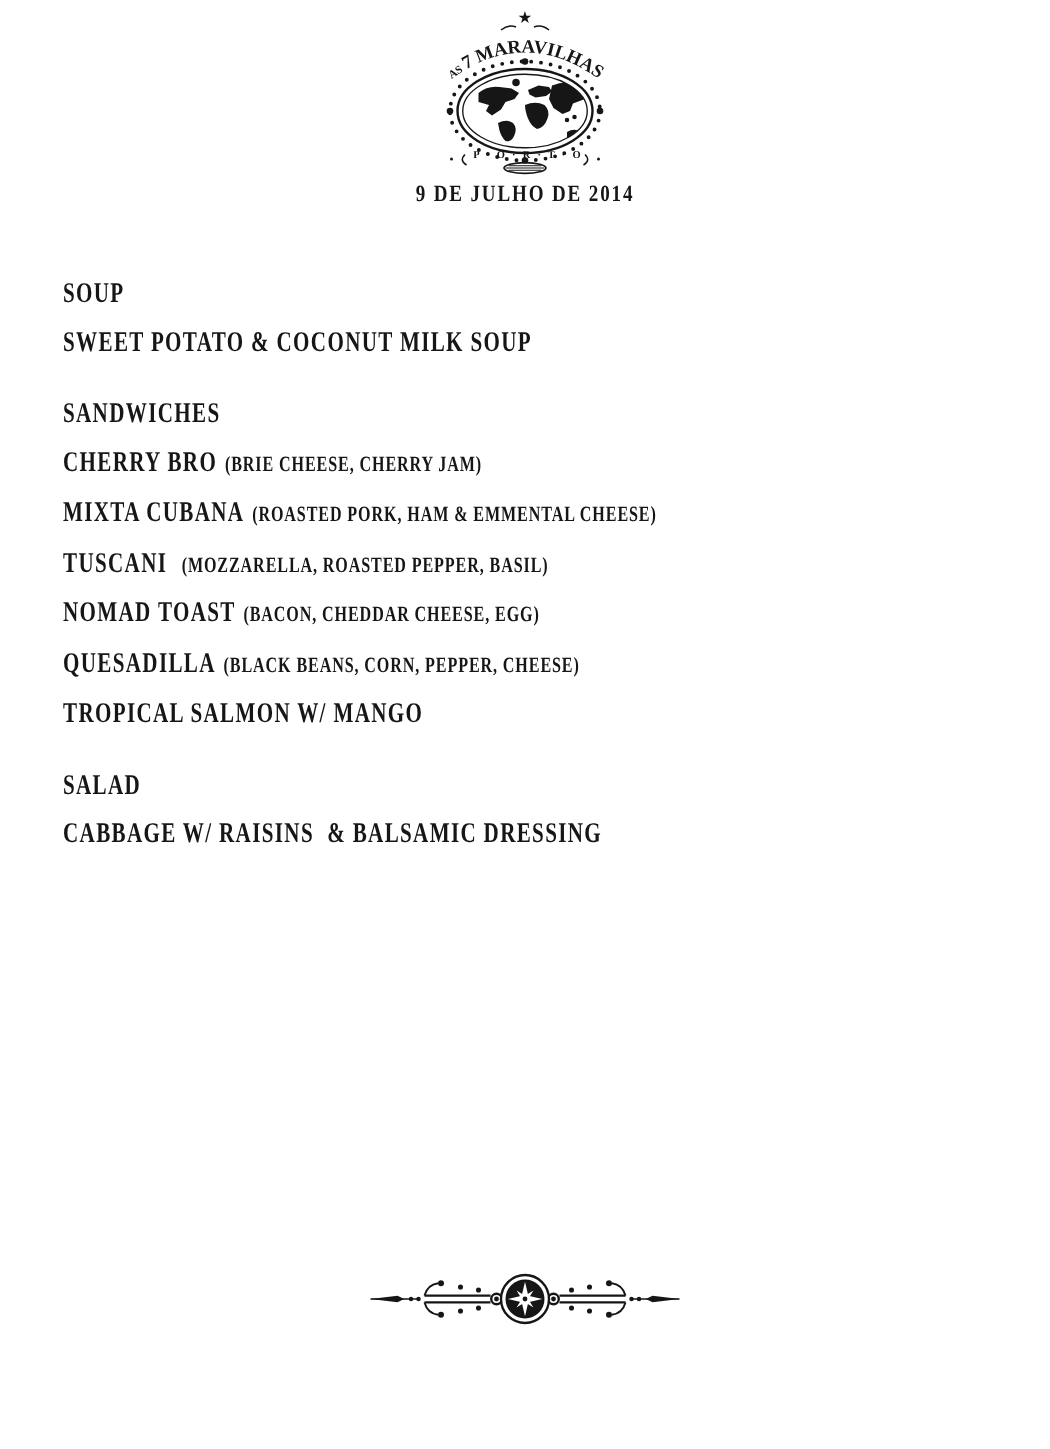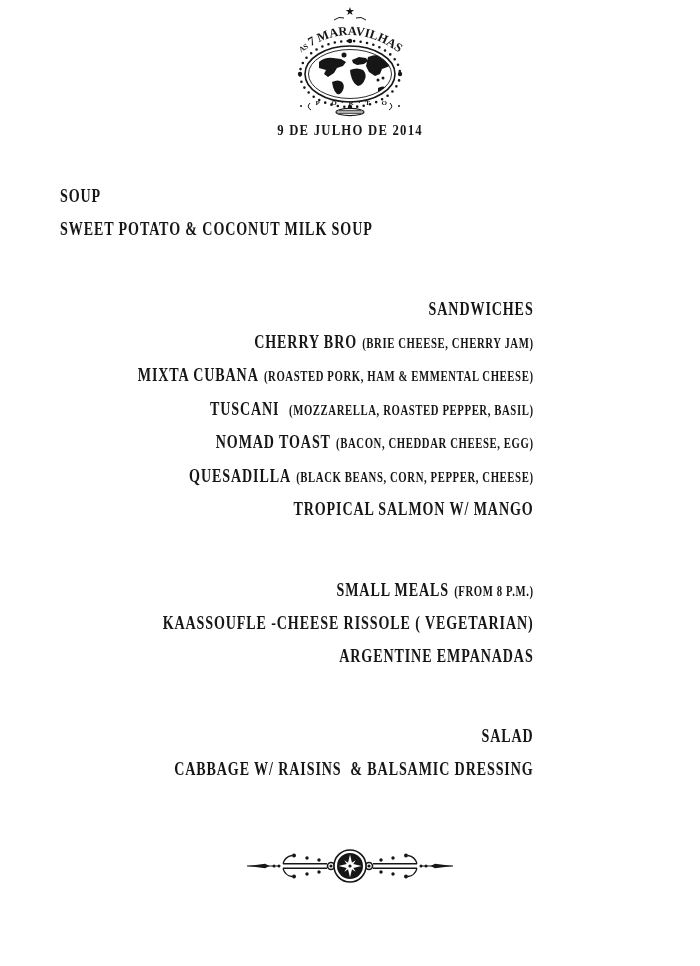--- a/index.html
+++ b/index.html
@@ -15,22 +15,22 @@
   .star-glyph { font-size:11px; fill:#161616; font-family:"DejaVu Sans", sans-serif; }
 
   
   .date-line {
     position:absolute; top:121px; left:0; width:700px;
     text-align:center; font-weight:bold; font-size:15.5px;
     letter-spacing:1.5px; transform:scaleX(0.82); white-space:pre;
   }
 
   
-  .menu { position:absolute; left:60px; top:180px; width:640px; }
-  .menu-section + .menu-section { margin-top:48px;text-align:right; }
+  .menu { position:absolute; left:42px; top:180px; width:640px; }
+  .menu-section + .menu-section { margin-top:15px; }
   .line {
     line-height:31.5px; white-space:pre; font-weight:bold;
     transform:scaleX(0.74); transform-origin:0 50%;
   }
   .big   { font-size:19px;   letter-spacing:1.2px; }
   .small { font-size:14.5px; letter-spacing:0.8px; margin-left:7px; }
 
   
   .divider { position:absolute; top:843px; left:50%; transform:translateX(-50%); width:210px; height:46px; }
 </style>
@@ -102,25 +102,20 @@
       <div class="menu-section">
         <div class="line title-line"><span class="big">SANDWICHES</span></div>
         <div class="line item-line"><span class="big">CHERRY BRO</span><span class="small">(BRIE CHEESE, CHERRY JAM)</span></div>
         <div class="line item-line"><span class="big">MIXTA CUBANA</span><span class="small">(ROASTED PORK, HAM &amp; EMMENTAL CHEESE)</span></div>
         <div class="line item-line"><span class="big">TUSCANI </span><span class="small">(MOZZARELLA, ROASTED PEPPER, BASIL)</span></div>
         <div class="line item-line"><span class="big">NOMAD TOAST</span><span class="small">(BACON, CHEDDAR CHEESE, EGG)</span></div>
         <div class="line item-line"><span class="big">QUESADILLA</span><span class="small">(BLACK BEANS, CORN, PEPPER, CHEESE)</span></div>
         <div class="line item-line"><span class="big">TROPICAL SALMON W/ MANGO</span></div>
       </div>
       <div class="menu-section">
-        <div class="line title-line"><span class="big">SMALL MEALS</span><span class="small">(FROM 8 P.M.)</span></div>
-        <div class="line item-line"><span class="big">KAASSOUFLE -CHEESE RISSOLE ( VEGETARIAN)</span></div>
-        <div class="line item-line"><span class="big">ARGENTINE EMPANADAS</span></div>
-      </div>
-      <div class="menu-section">
         <div class="line title-line"><span class="big">SALAD</span></div>
         <div class="line item-line"><span class="big">CABBAGE W/ RAISINS  &amp; BALSAMIC DRESSING</span></div>
       </div>
     </div>
 
   <div class="divider">
     <svg width="210" height="46" viewBox="0 0 210 46">
       <g id="divhalf" stroke="#161616" fill="none">
 
         <path d="M2,23 L20,20.8 L24.5,23 L20,25.2 Z" fill="#161616" stroke="none"></path>

